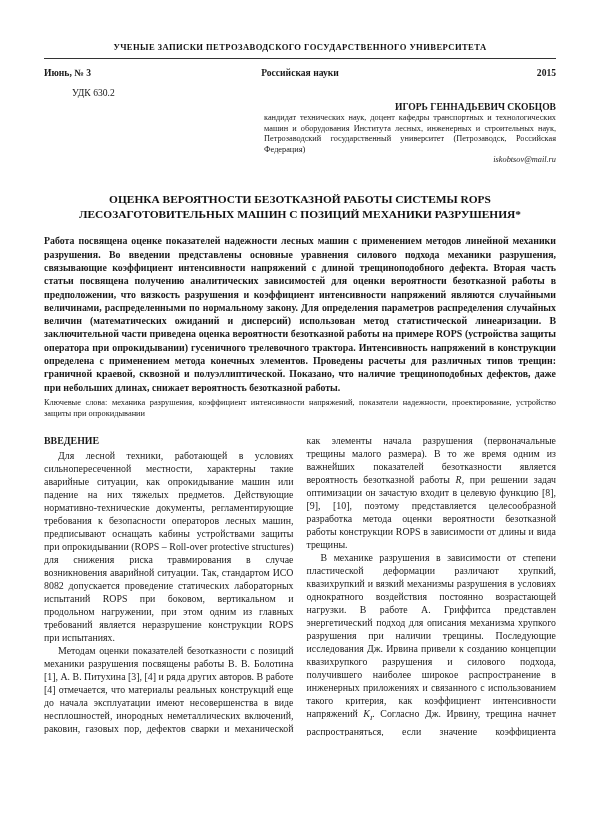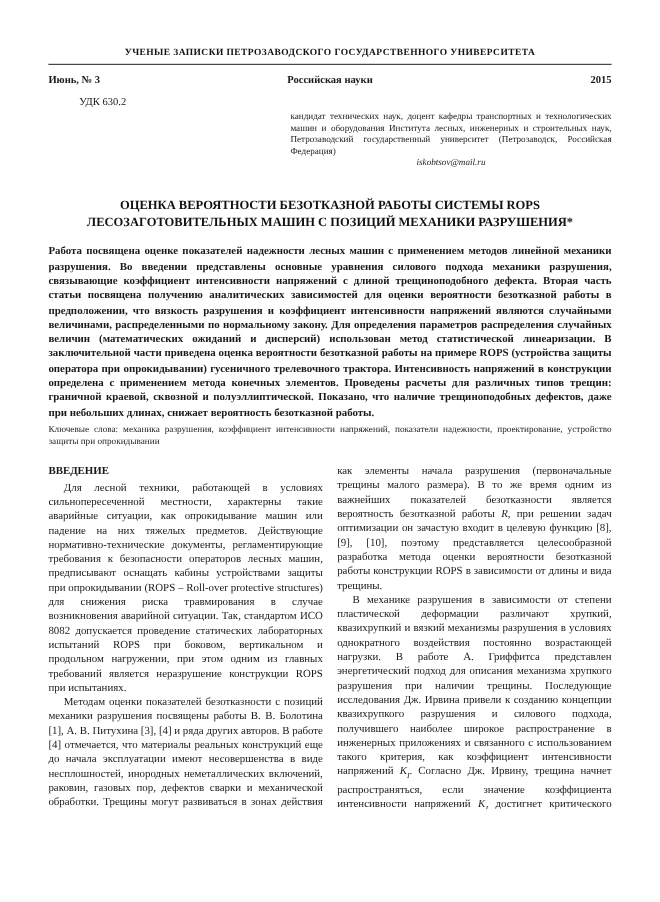--- a/index.html
+++ b/index.html
@@ -54,21 +54,21 @@
   }
   .author-affiliation {
     margin-top: 1px;
     font-size: 8.3px;
     line-height: 10.6px;
     text-align: justify;
   }
   .author-email {
     font-size: 8.3px;
     font-style: italic;
-    text-align: center;
+    text-align: right;
   }
   .title {
     margin-top: 28px;
     text-align: center;
     font-weight: bold;
     font-size: 11.4px;
     line-height: 15px;
     color: #111;
   }
   .abstract {
@@ -126,20 +126,21 @@
 
   <div class="info-row">
     <span class="left">Июнь, № 3</span>
     <span class="mid">Российская науки</span>
     <span class="right">2015</span>
   </div>
 
   <div class="udc">УДК 630.2</div>
 
   <div class="author-block">
+    <div class="author-name">ИГОРЬ ГЕННАДЬЕВИЧ СКОБЦОВ</div>
     <div class="author-affiliation">кандидат технических наук, доцент кафедры транспортных и технологических машин и оборудования Института лесных, инженерных и строительных наук, Петрозаводский государственный университет (Петрозаводск, Российская Федерация)</div>
     <div class="author-email">iskobtsov@mail.ru</div>
   </div>
 
   <h1 class="title">
     <span>ОЦЕНКА ВЕРОЯТНОСТИ БЕЗОТКАЗНОЙ РАБОТЫ СИСТЕМЫ ROPS</span><br>
     <span>ЛЕСОЗАГОТОВИТЕЛЬНЫХ МАШИН С ПОЗИЦИЙ МЕХАНИКИ РАЗРУШЕНИЯ*</span>
   </h1>
 
   <p class="abstract">Работа посвящена оценке показателей надежности лесных машин с применением методов линейной механики разрушения. Во введении представлены основные уравнения силового подхода механики разрушения, связывающие коэффициент интенсивности напряжений с длиной трещиноподобного дефекта. Вторая часть статьи посвящена получению аналитических зависимостей для оценки вероятности безотказной работы в предположении, что вязкость разрушения и коэффициент интенсивности напряжений являются случайными величинами, распределенными по нормальному закону. Для определения параметров распределения случайных величин (математических ожиданий и дисперсий) использован метод статистической линеаризации. В заключительной части приведена оценка вероятности безотказной работы на примере ROPS (устройства защиты оператора при опрокидывании) гусеничного трелевочного трактора. Интенсивность напряжений в конструкции определена с применением метода конечных элементов. Проведены расчеты для различных типов трещин: граничной краевой, сквозной и полуэллиптической. Показано, что наличие трещиноподобных дефектов, даже при небольших длинах, снижает вероятность безотказной работы.</p>

